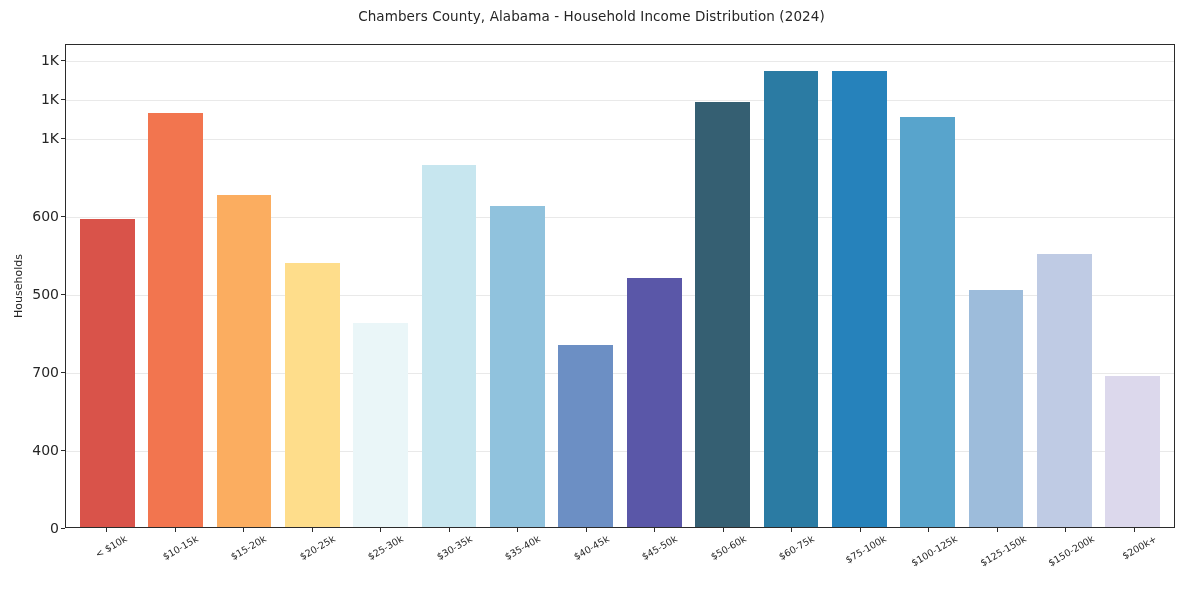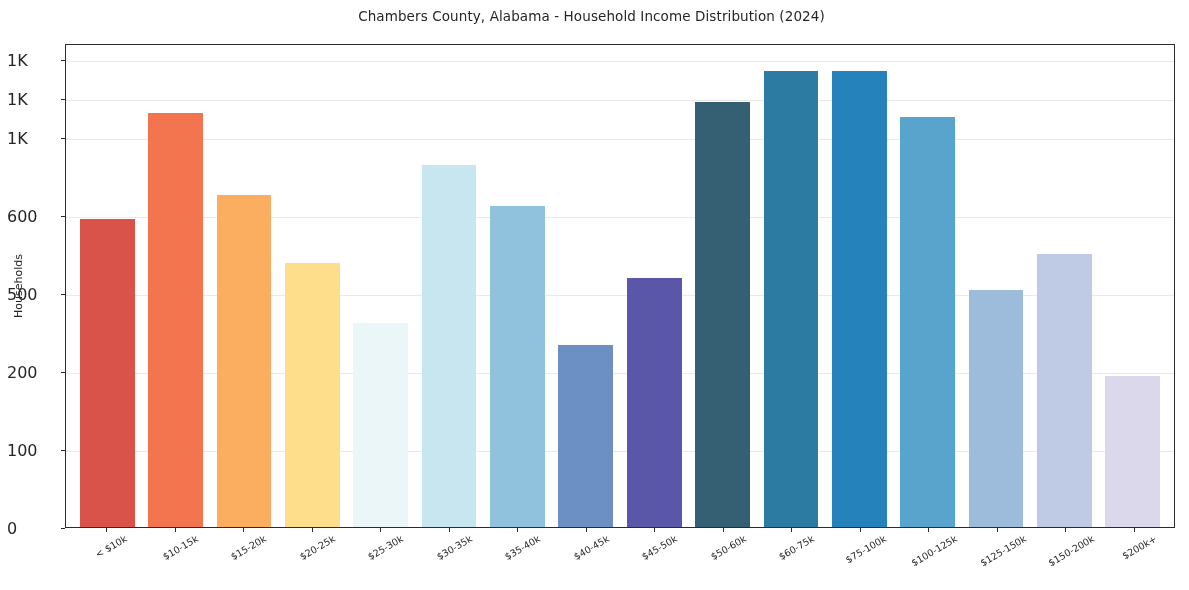--- a/index.html
+++ b/index.html
@@ -84,22 +84,22 @@
     margin-left: 12px;
     margin-top: 528px;
     text-align: center;
     font-size: 11px;
     color: #262626;
   }
   .ytick {
     position: absolute;
     right: 1130px;
     width: 52px;
-    text-align: left;
-    font-size: 16px;
+    text-align: right;
+    font-size: 14px;
     color: #262626;
     transform: translateY(-50%);
   }
   .ytick-mark {
     position: absolute;
     left: 61px;
     width: 4px;
     height: 1px;
     background: #2b2b2b;
   }
@@ -142,23 +142,23 @@
 
 <div id="figure">
 
   <div id="chart-title">Chambers County, Alabama - Household Income Distribution (2024)</div>
 
   <div id="y-axis-label">Households</div>
 
   <div id="yticks">
       <div class="ytick" style="top: 528px;">0</div>
       <div class="ytick-mark" style="top: 528px;"></div>
-      <div class="ytick" style="top: 449.935px;">100</div>
+      <div class="ytick" style="top: 449.935px;">400</div>
       <div class="ytick-mark" style="top: 449.935px;"></div>
-      <div class="ytick" style="top: 371.871px;">200</div>
+      <div class="ytick" style="top: 371.871px;">700</div>
       <div class="ytick-mark" style="top: 371.871px;"></div>
       <div class="ytick" style="top: 293.806px;">500</div>
       <div class="ytick-mark" style="top: 293.806px;"></div>
       <div class="ytick" style="top: 215.742px;">600</div>
       <div class="ytick-mark" style="top: 215.742px;"></div>
       <div class="ytick" style="top: 137.677px;">1K</div>
       <div class="ytick-mark" style="top: 137.677px;"></div>
       <div class="ytick" style="top: 98.6452px;">1K</div>
       <div class="ytick-mark" style="top: 98.6452px;"></div>
       <div class="ytick" style="top: 59.6129px;">1K</div>

